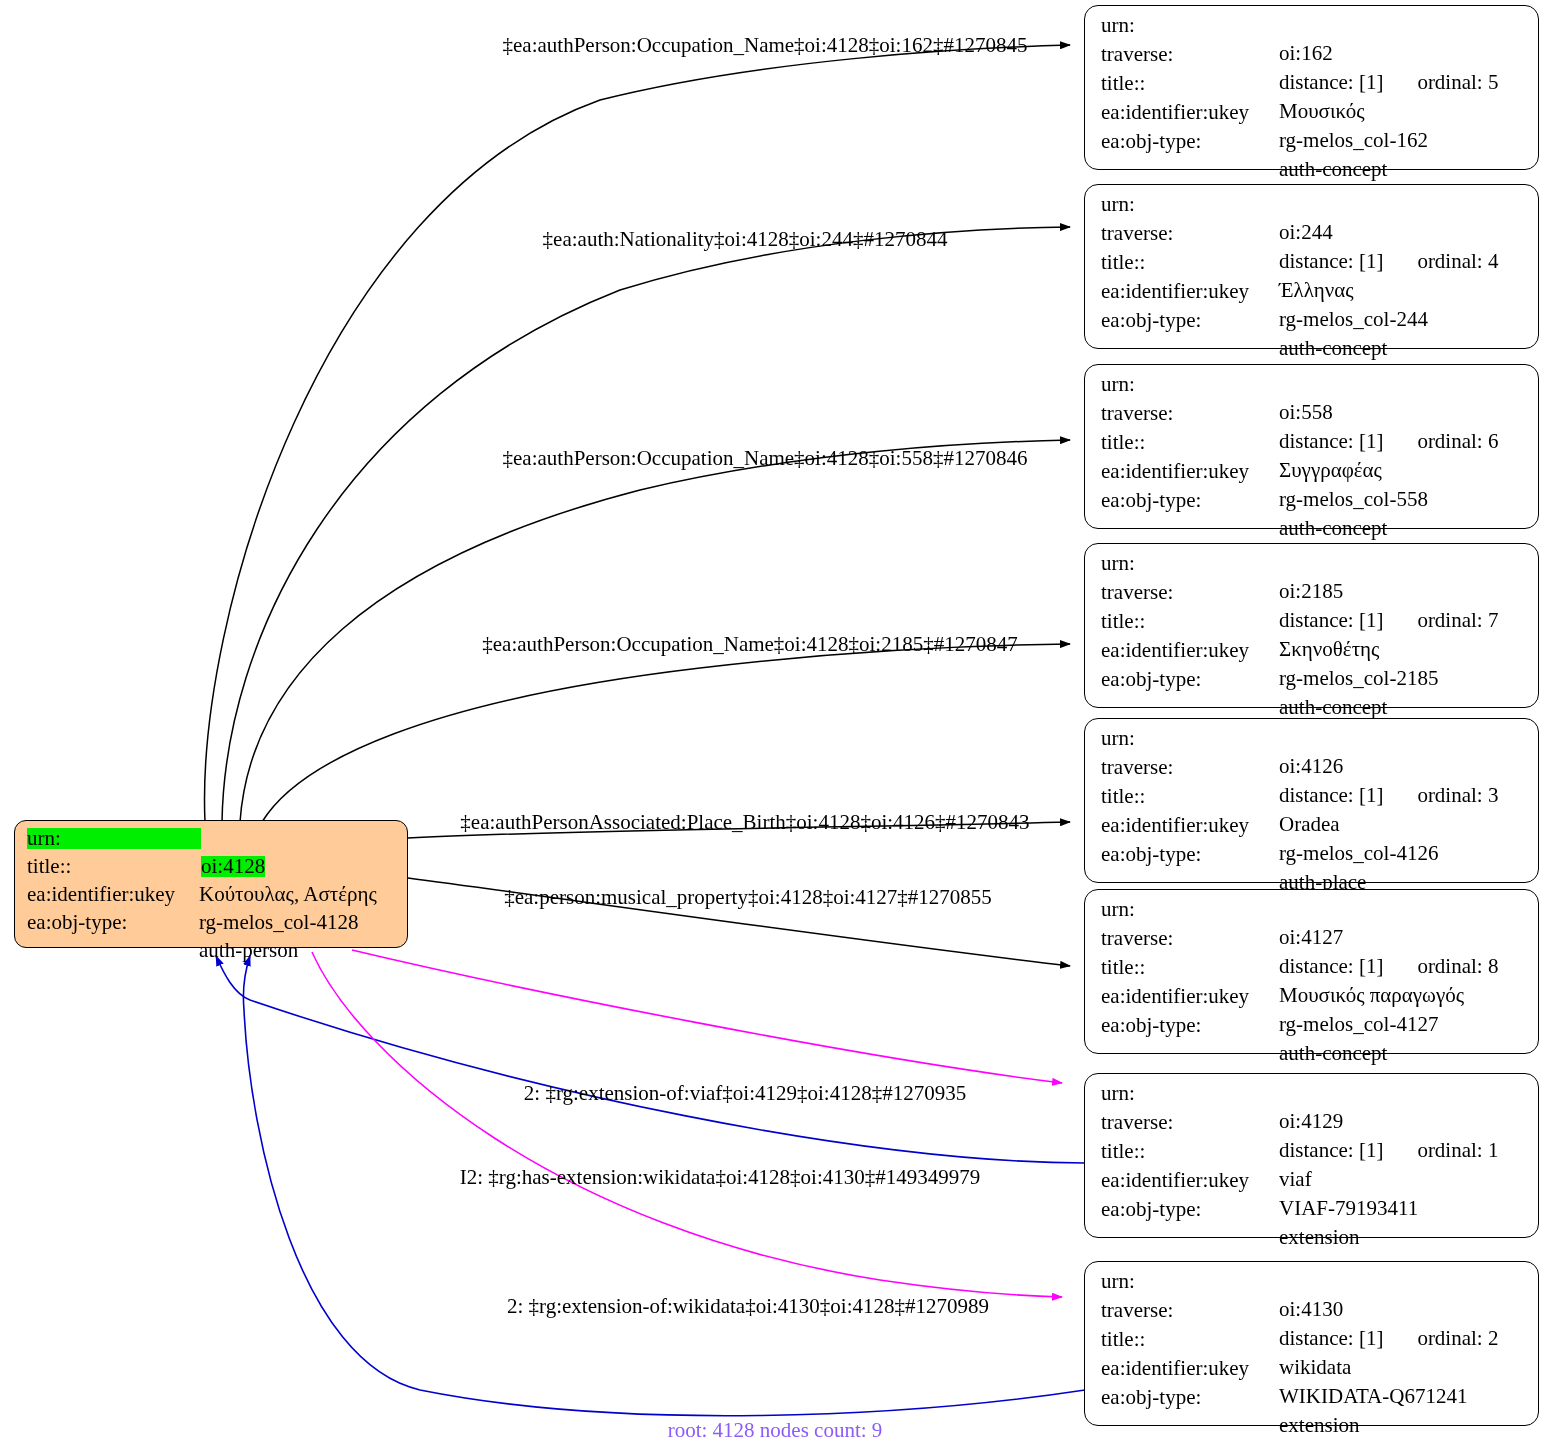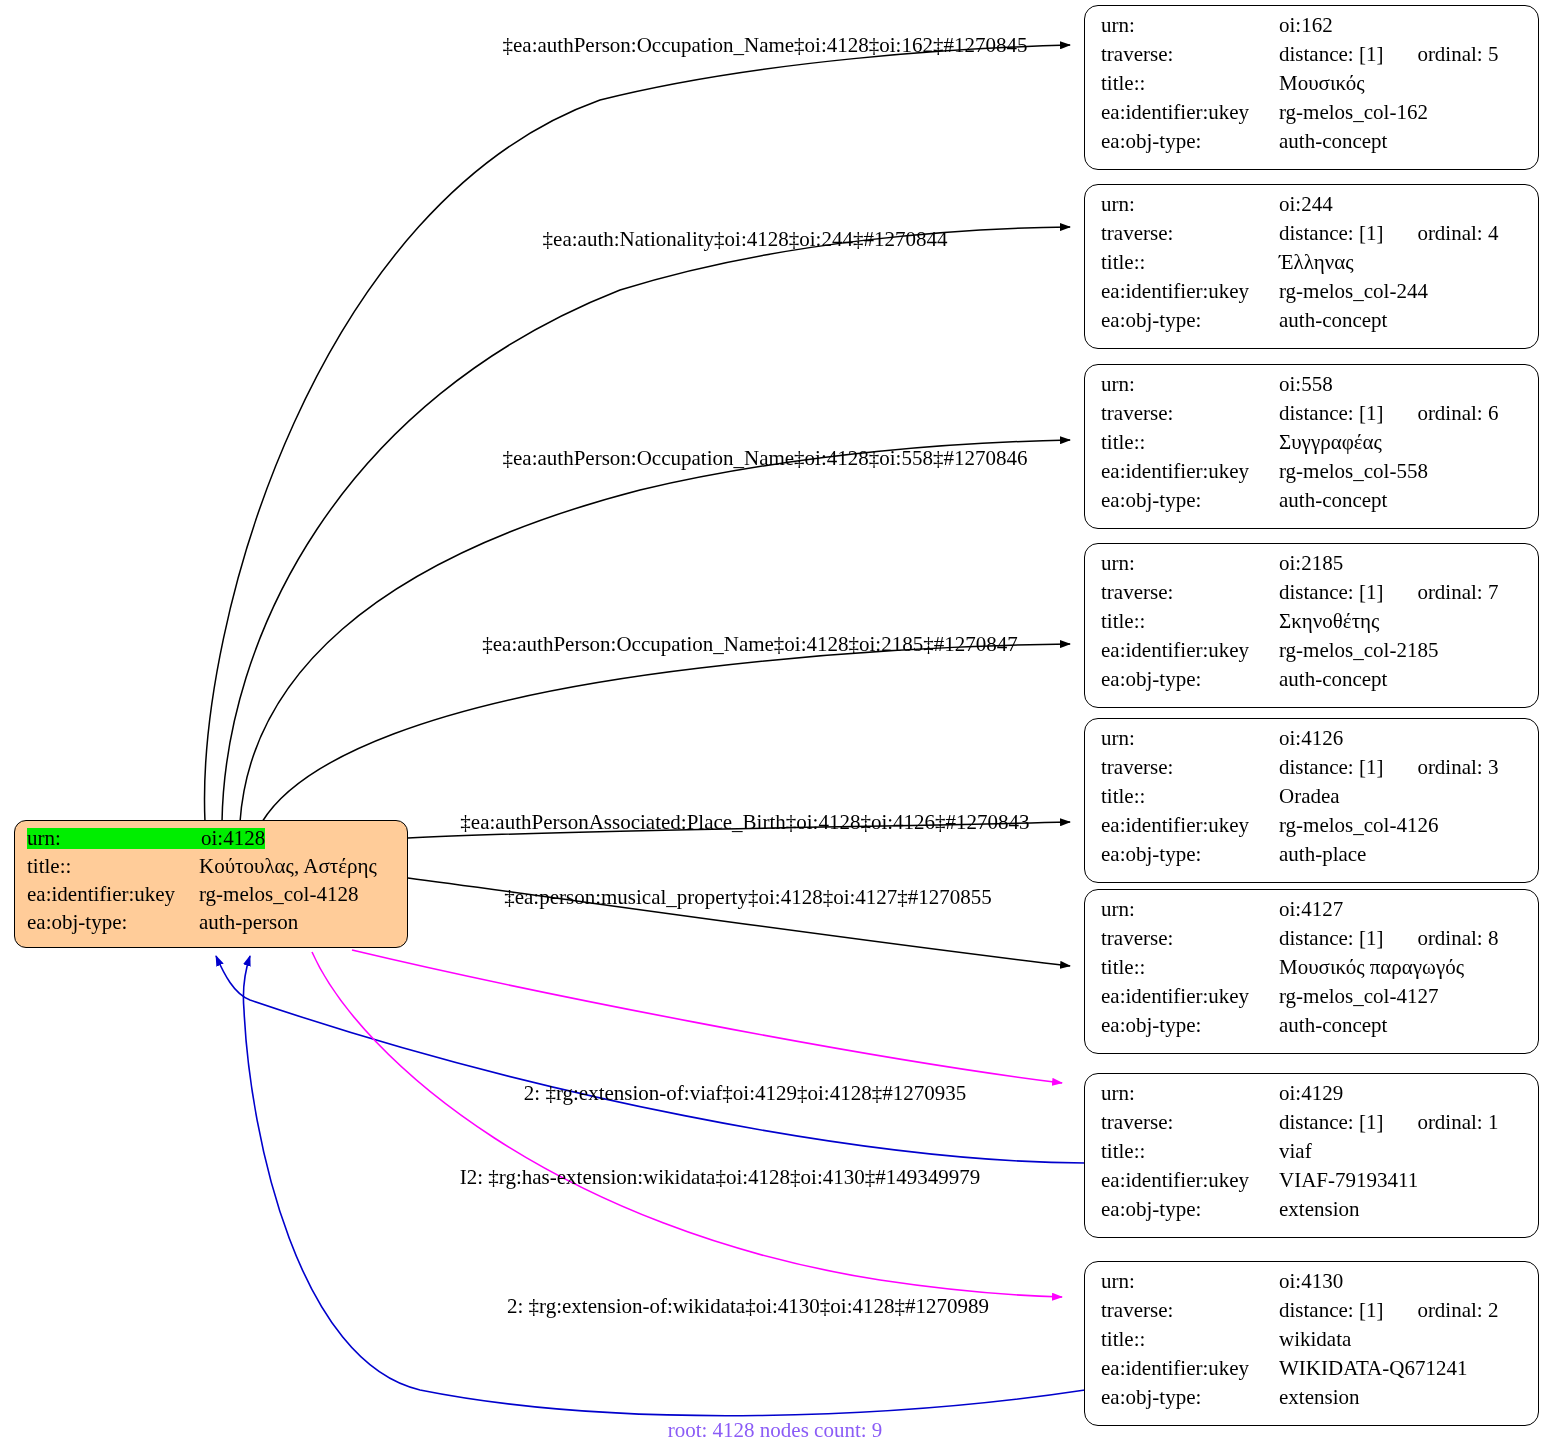--- a/index.html
+++ b/index.html
@@ -47,21 +47,21 @@
     font-size: 21px;
     color: #000000;
     flex: 0 0 auto;
   }
   .val {
     font-size: 21px;
     color: #000000;
     flex: 0 0 auto;
   }
   .node .key { width: 178px; }
-  .node .val { width: auto; }
+  .node .val { width: auto; margin-top: 28px; }
   .node.root .key { width: 172px; }
   .row.hl .key, .row.hl .val {
     background: #00ee00;
   }
   .row.hl .key { padding-right: 2px; }
   .row.traverse .val { display: flex; gap: 34px; }
   .edge-label {
     position: absolute;
     font-size: 21px;
     color: #000000;

